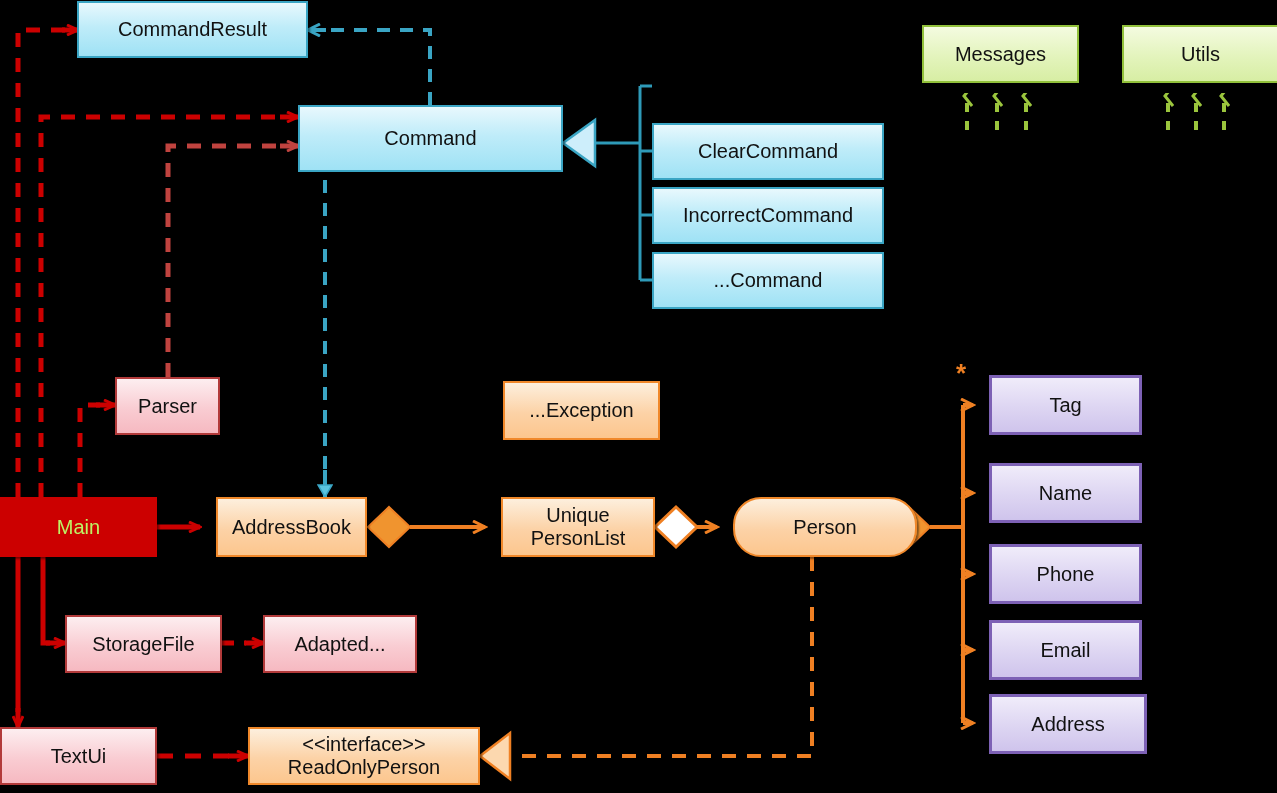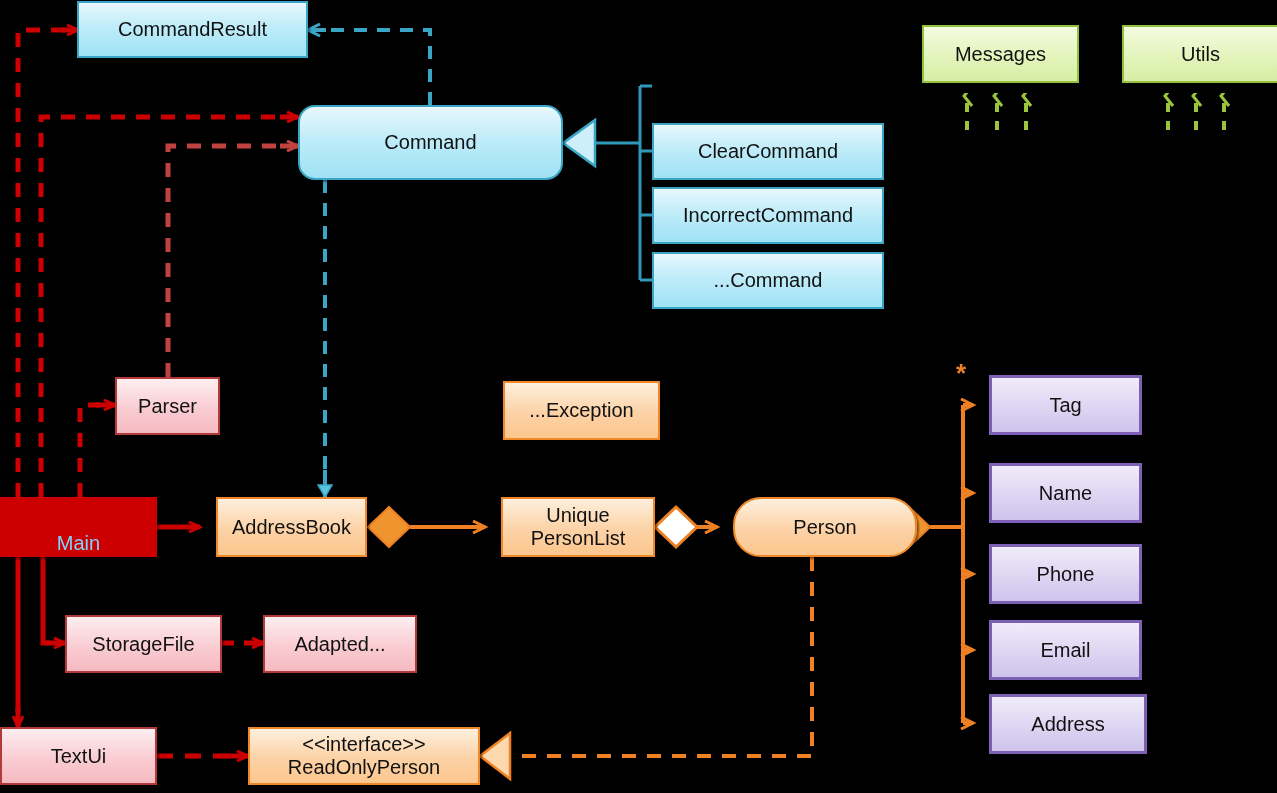--- a/index.html
+++ b/index.html
@@ -61,23 +61,22 @@
   
   .purple {
     background: linear-gradient(to bottom, #f0ecfa 0%, #ddd5f2 55%, #cfc4ec 100%);
     border: 3px solid #7d61b5;
     box-shadow: 2px 2px 2px rgba(0,0,0,0.45);
   }
   
   .mainbox {
     background: #cc0000;
     border: 2px solid #cc0000;
-    color: #7dd3fc;
-    box-shadow: 2px 2px 2px rgba(0,0,0,0.45);
-    align-items: flex-end;
+    color: #bef264;
+    box-shadow: 2px 2px 2px rgba(0,0,0,0.45);
   }
   .multiplicity {
     position: absolute;
     color: #ef8023;
     font-size: 26px;
     font-weight: bold;
     z-index: 4;
     font-family: "Liberation Sans", sans-serif;
   }
   .two-line { flex-direction: column; }
@@ -209,21 +208,21 @@
     <g>
       <path d="M812,557 L812,756 L510,756" fill="none" stroke="#ef8023" stroke-width="4" stroke-dasharray="14,11"></path>
       <path d="M510,733 L510,779 L480,756 Z" fill="#fcd8af" stroke="#ef8023" stroke-width="2.5"></path>
     </g>
   </svg>
 
   <div class="node blue" style="left:77px;  top:1px;   width:231px; height:57px;">
     <span>CommandResult</span>
   </div>
 
-  <div class="node blue" style="left:298px; top:105px; width:265px; height:75px;border-radius:17px;">
+  <div class="node blue" style="left:298px; top:105px; width:265px; height:67px;">
     <span>Command</span>
   </div>
 
 
   <div class="node blue" style="left:652px; top:123px; width:232px; height:57px;">
     <span>ClearCommand</span>
   </div>
 
   <div class="node blue" style="left:652px; top:187px; width:232px; height:57px;">
     <span>IncorrectCommand</span>

